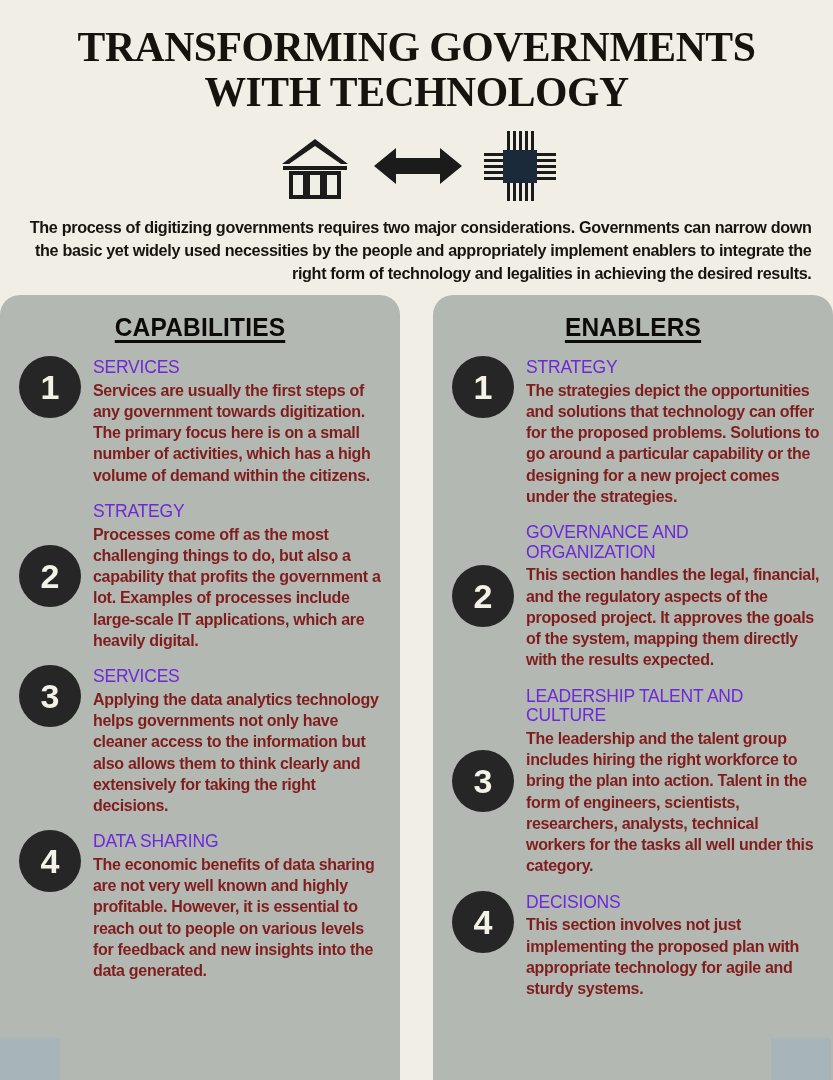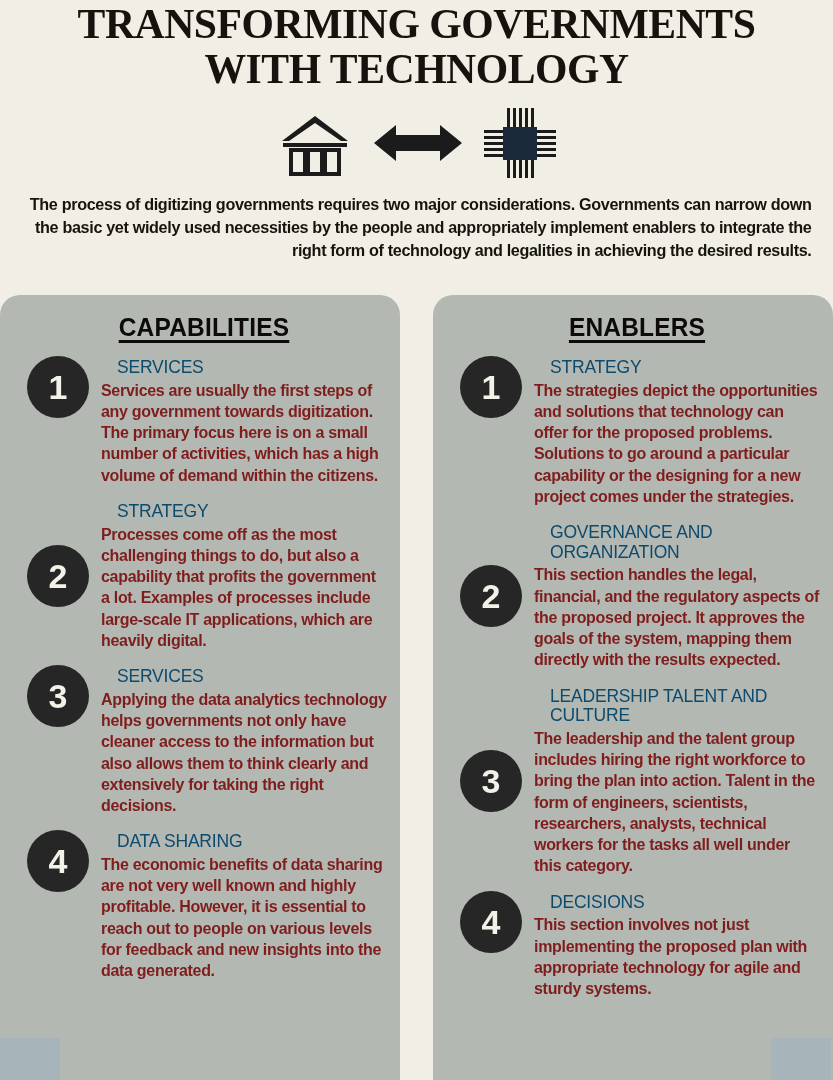--- a/index.html
+++ b/index.html
@@ -10,21 +10,21 @@
     width: 833px;
     height: 1080px;
     background: #f1efe5;
     font-family: "Liberation Sans", sans-serif;
     overflow: hidden;
     position: relative;
   }
 
   
   .header {
-    padding-top: 1px;
+    padding-top: 24px;
     text-align: center;
   }
   .title {
     font-family: "Liberation Serif", serif;
     font-weight: bold;
     font-size: 43px;
     line-height: 1.05;
     letter-spacing: -0.5px;
     color: #16130f;
     margin: 0;
@@ -72,21 +72,21 @@
     gap: 33px;
   }
   .card {
     position: relative;
     width: 427px;
     height: 785px;
     background: #b4b8b2;
     border-radius: 20px 20px 0 0;
     overflow: hidden;
     box-sizing: border-box;
-    padding: 18px 0 0 8px;
+    padding: 18px 0 0 0;
   }
   .card-title {
     text-align: center;
     font-size: 25.5px;
     font-weight: bold;
     color: #0d0b09;
     letter-spacing: 0.2px;
     text-decoration: underline;
     text-underline-offset: 4px;
     text-decoration-thickness: 3px;
@@ -115,24 +115,24 @@
     line-height: 1;
     margin-right: 12px;
   }
   .item-body {
     flex: 1 1 auto;
     padding-top: 2px;
     min-width: 0;
   }
   .item-heading {
     font-size: 17.5px;
-    color: #0c4a6e;
+    color: #6d28d9;
     letter-spacing: -0.2px;
     line-height: 1.12;
-    margin: 0 0 2px 16px;
+    margin: 0 0 2px 0;
     font-weight: 400;
   }
   .item-text {
     font-size: 16px;
     line-height: 1.33;
     color: #7f1d1d;
     font-weight: 600;
     letter-spacing: -0.3px;
     margin: 0;
   }

